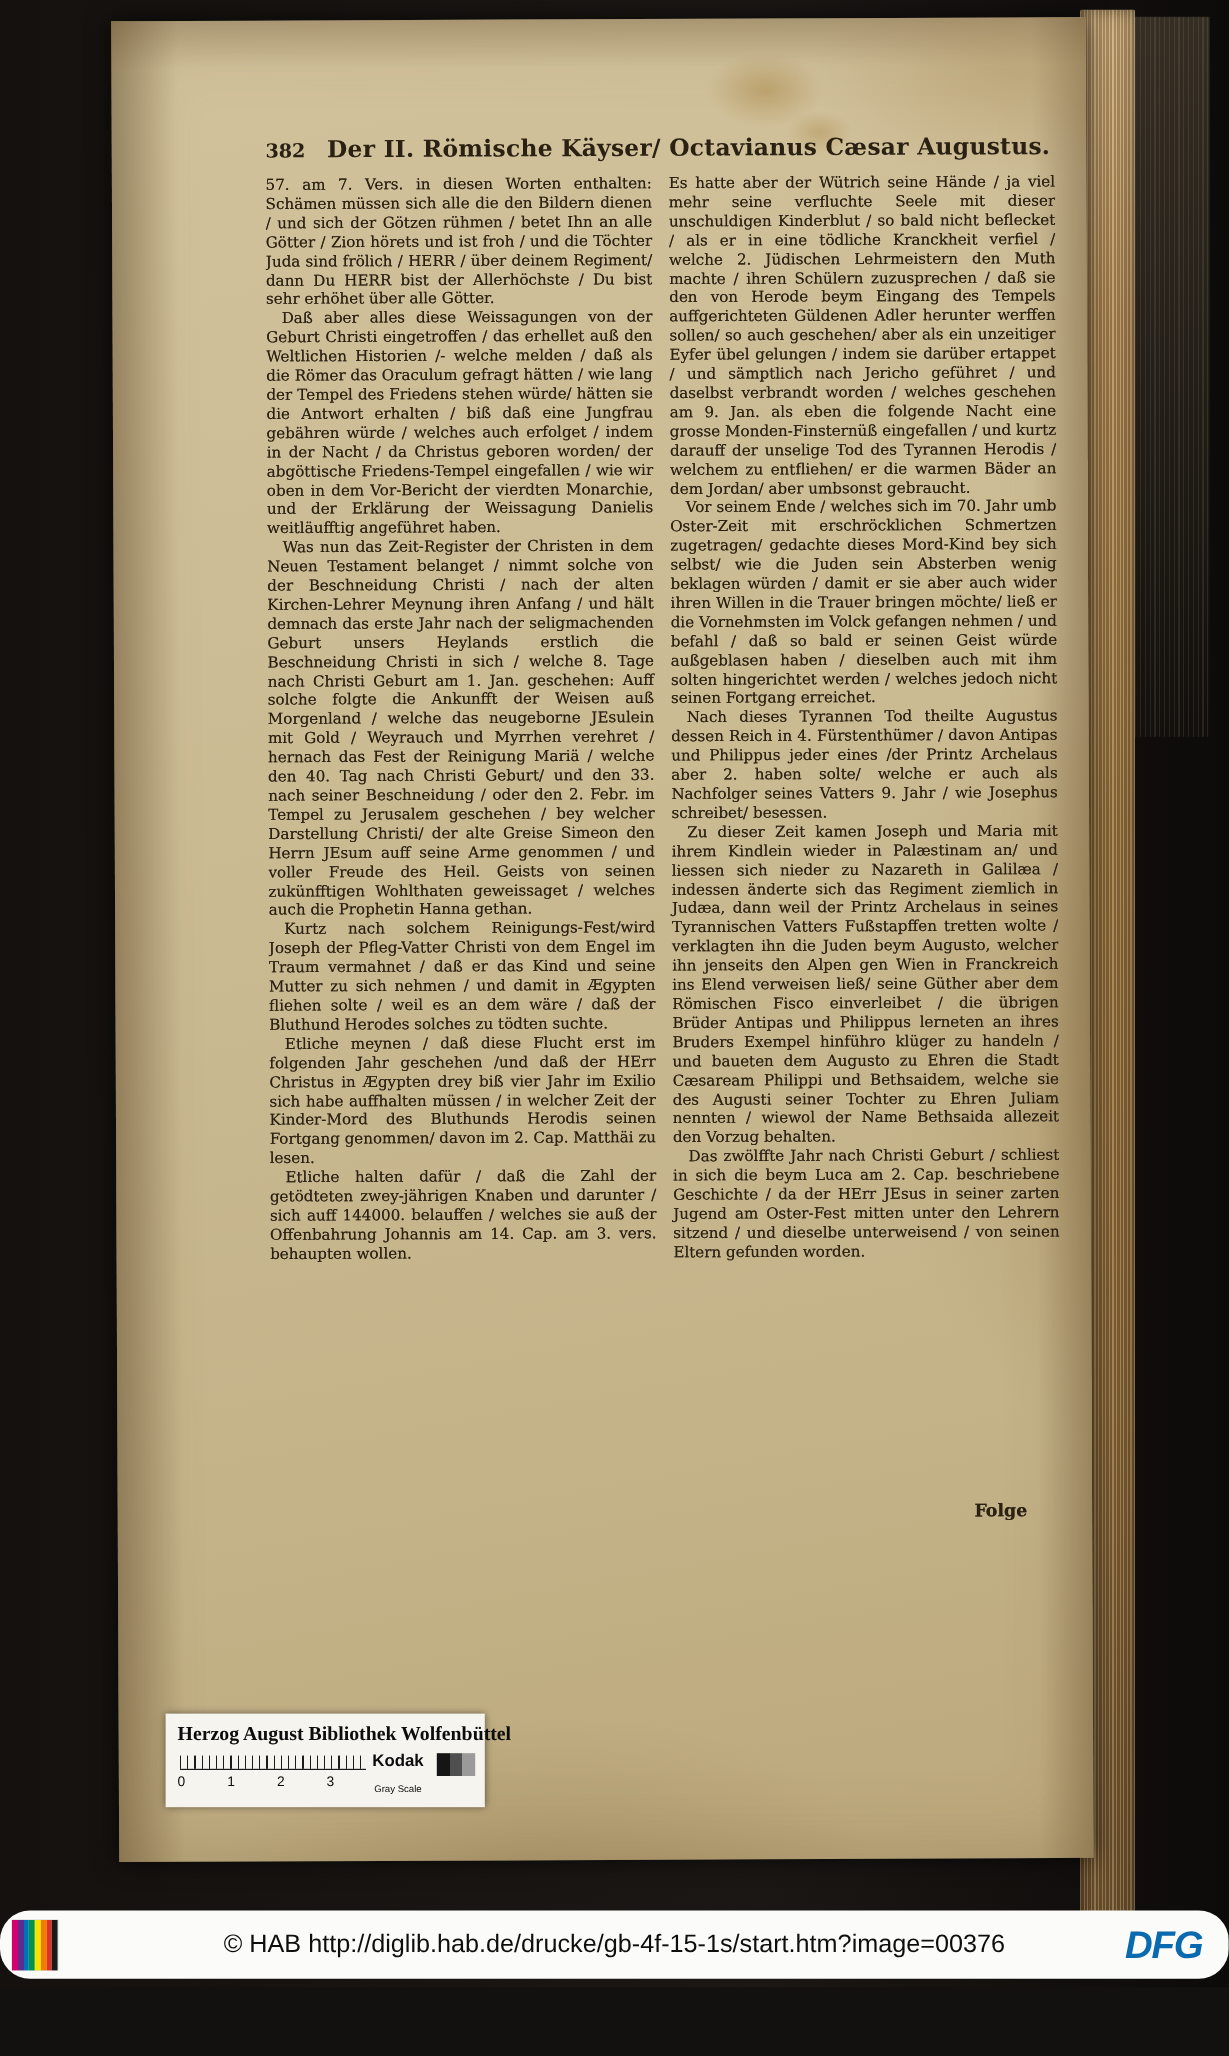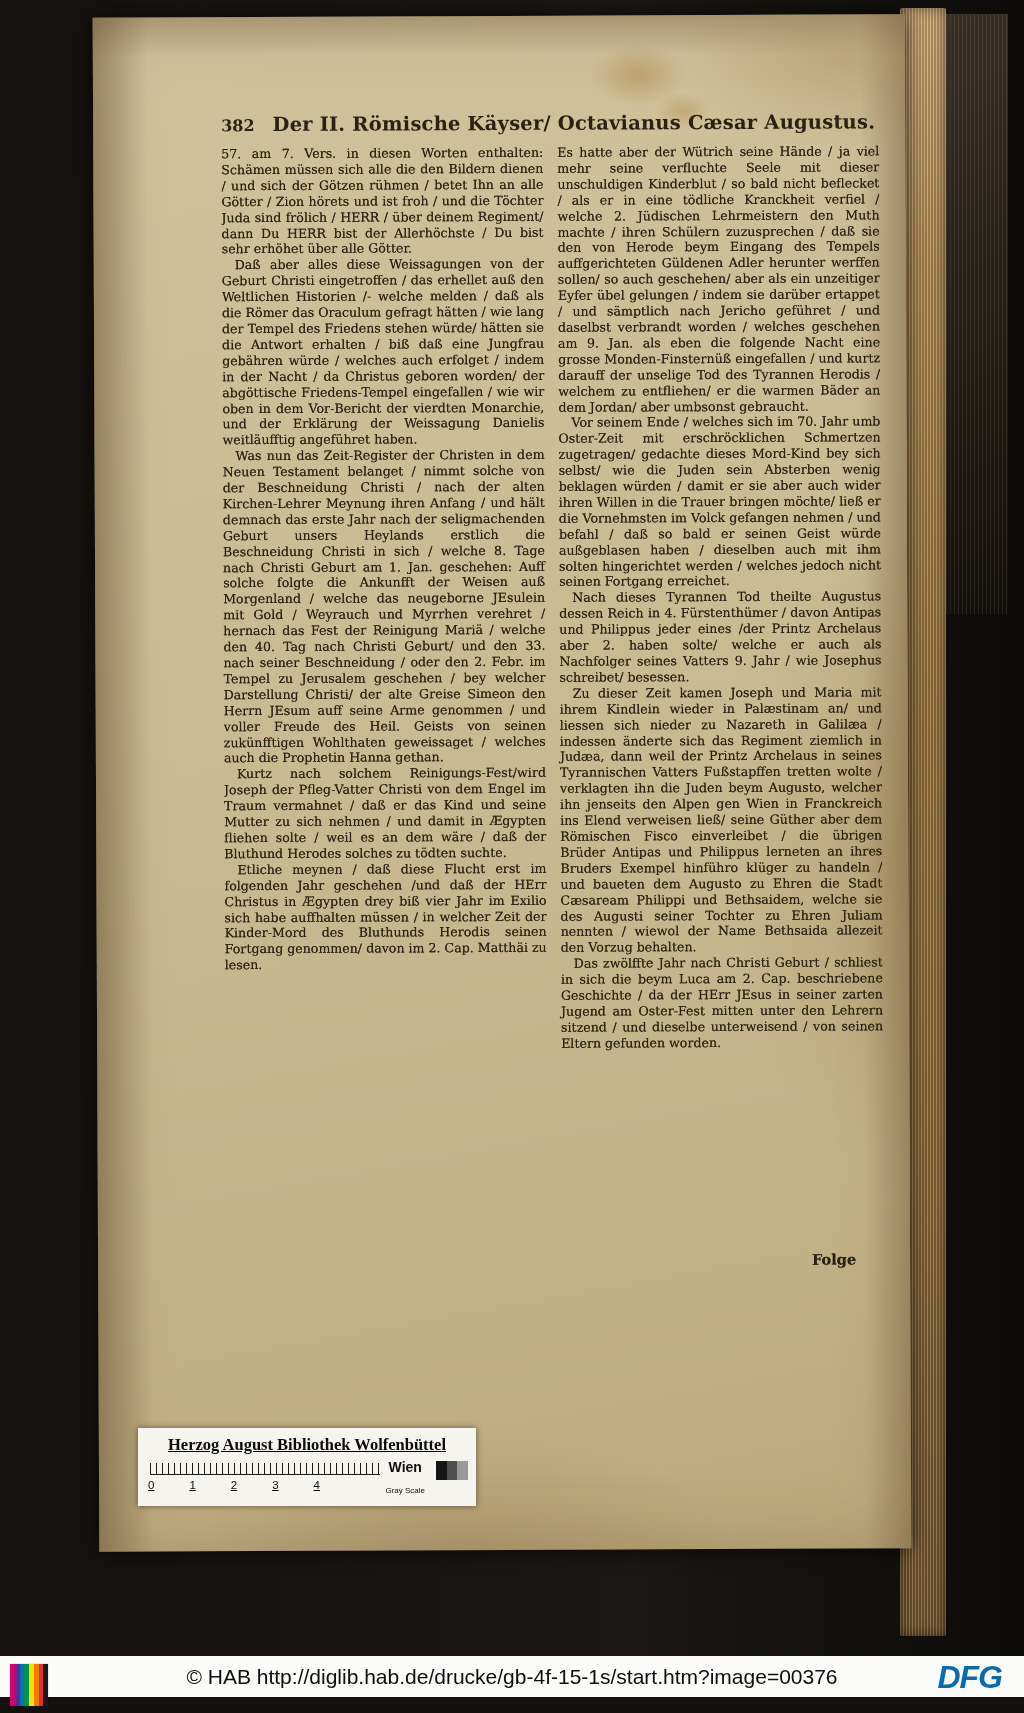--- a/index.html
+++ b/index.html
@@ -41,39 +41,39 @@
   .pagenum{font-size:16px;font-weight:bold;margin-right:14px;}
   .running-title{flex:1;text-align:center;font-weight:bold;font-size:19.5px;letter-spacing:0.2px;}
   .columns{display:flex;gap:14px;margin-top:10px;max-height:1150px;overflow:hidden;}
   .col{flex:1;font-size:12.6px;line-height:15.9px;text-align:justify;
     text-shadow:0 0 0.5px rgba(43,33,19,0.75);}
   .para{margin:0;text-indent:13px;}
   .para.first{text-indent:0;}
   .catchword{position:absolute;right:54px;top:1236px;font-weight:bold;font-size:14.5px;
     color:#2b2113;text-shadow:0 0 0.5px rgba(43,33,19,0.75);}
   
-  .label-card{position:absolute;left:138px;top:1428px;width:338px;height:78px;
+  .label-card{position:absolute;left:138px;top:1428px;width:266px;height:78px;
     background:#f6f4ef;box-shadow:0 0 6px rgba(0,0,0,0.5);
-    padding:7px 10px 4px;box-sizing:border-box;font-family:"Liberation Serif", serif;text-decoration:underline;}
+    padding:7px 10px 4px;box-sizing:border-box;font-family:"Liberation Serif", serif;}
   .card-title{font-weight:bold;font-size:16.5px;text-align:center;color:#0c0c0c;white-space:nowrap;}
   .ruler-row{position:relative;margin-top:8px;height:14px;}
   .ruler-ticks{position:absolute;left:2px;right:64px;top:0;height:11px;
     background:repeating-linear-gradient(to right,#1b1b1b 0,#1b1b1b 1px,transparent 1px,transparent 6px);
     border-bottom:1px solid #1b1b1b;}
   .kodak-block{position:absolute;right:36px;top:-3px;background:#f6f4ef;padding:0 5px;
     display:flex;flex-direction:column;align-items:center;line-height:1;}
   .kodak-brand{font-family:"Liberation Sans",sans-serif;font-weight:bold;font-size:14px;color:#0c0c0c;}
   .kodak-scale{font-family:"Liberation Sans",sans-serif;font-size:8px;color:#0c0c0c;margin-top:13px;text-align:center;}
   .gray-patch{position:absolute;right:-2px;top:-2px;width:32px;height:19px;display:flex;}
   .gp{flex:1;}
   .gp1{background:#151515;}.gp2{background:#4f4f4f;}.gp3{background:#9a9a9a;}
   .ruler-numbers{margin-top:2px;width:172px;display:flex;justify-content:space-between;
     font-family:"Liberation Sans",sans-serif;font-size:11.5px;color:#0c0c0c;}
   
-  .footer{position:absolute;left:0;top:1656px;width:1024px;height:41px;background:#fbfbfa;}
+  .footer{position:absolute;left:0;top:1592px;width:1024px;height:57px;background:#fbfbfa;border-radius:25px;}
   .colorbar{position:absolute;left:10px;top:8px;width:38px;height:42px;display:flex;
     box-shadow:0 0 1px rgba(0,0,0,0.4);}
   .cb{flex:1;}
   .cb1{background:#d4006e;}.cb2{background:#5a2d8f;}.cb3{background:#0072bc;}
   .cb4{background:#00934e;}.cb5{background:#f4e300;}.cb6{background:#ef7d00;}
   .cb7{background:#e03127;}.cb8{background:#1a1a1a;}
   .copyright{position:absolute;left:0;right:0;top:50%;transform:translateY(-50%);
     text-align:center;font-family:"Liberation Sans",sans-serif;font-size:21px;color:#0e0e0e;}
   .dfg{position:absolute;right:22px;top:50%;transform:translateY(-50%);}
   .dfg-text{font-family:Liberation Sans, sans-serif;font-weight:bold;font-style:italic;
@@ -92,39 +92,40 @@
         <span class="pagenum">382</span>
         <span class="running-title">Der II. Römische Käyser/ Octavianus Cæsar Augustus.</span>
       </div>
       <div class="columns">
         <div class="col">
           <p class="para first">57. am 7. Vers. in diesen Worten enthalten: Schämen müssen sich alle die den Bildern dienen / und sich der Götzen rühmen / betet Ihn an alle Götter / Zion hörets und ist froh / und die Töchter Juda sind frölich / HERR / über deinem Regiment/ dann Du HERR bist der Allerhöchste / Du bist sehr erhöhet über alle Götter.</p>
           <p class="para">Daß aber alles diese Weissagungen von der Geburt Christi eingetroffen / das erhellet auß den Weltlichen Historien /- welche melden / daß als die Römer das Oraculum gefragt hätten / wie lang der Tempel des Friedens stehen würde/ hätten sie die Antwort erhalten / biß daß eine Jungfrau gebähren würde / welches auch erfolget / indem in der Nacht / da Christus geboren worden/ der abgöttische Friedens-Tempel eingefallen / wie wir oben in dem Vor-Bericht der vierdten Monarchie, und der Erklärung der Weissagung Danielis weitläufftig angeführet haben.</p>
           <p class="para">Was nun das Zeit-Register der Christen in dem Neuen Testament belanget / nimmt solche von der Beschneidung Christi / nach der alten Kirchen-Lehrer Meynung ihren Anfang / und hält demnach das erste Jahr nach der seligmachenden Geburt unsers Heylands erstlich die Beschneidung Christi in sich / welche 8. Tage nach Christi Geburt am 1. Jan. geschehen: Auff solche folgte die Ankunfft der Weisen auß Morgenland / welche das neugeborne JEsulein mit Gold / Weyrauch und Myrrhen verehret / hernach das Fest der Reinigung Mariä / welche den 40. Tag nach Christi Geburt/ und den 33. nach seiner Beschneidung / oder den 2. Febr. im Tempel zu Jerusalem geschehen / bey welcher Darstellung Christi/ der alte Greise Simeon den Herrn JEsum auff seine Arme genommen / und voller Freude des Heil. Geists von seinen zukünfftigen Wohlthaten geweissaget / welches auch die Prophetin Hanna gethan.</p>
           <p class="para">Kurtz nach solchem Reinigungs-Fest/wird Joseph der Pfleg-Vatter Christi von dem Engel im Traum vermahnet / daß er das Kind und seine Mutter zu sich nehmen / und damit in Ægypten fliehen solte / weil es an dem wäre / daß der Bluthund Herodes solches zu tödten suchte.</p>
           <p class="para">Etliche meynen / daß diese Flucht erst im folgenden Jahr geschehen /und daß der HErr Christus in Ægypten drey biß vier Jahr im Exilio sich habe auffhalten müssen / in welcher Zeit der Kinder-Mord des Bluthunds Herodis seinen Fortgang genommen/ davon im 2. Cap. Matthäi zu lesen.</p>
+          <p class="para">Etliche halten dafür / daß die Zahl der getödteten zwey-jährigen Knaben und darunter / sich auff 144000. belauffen / welches sie auß der Offenbahrung Johannis am 14. Cap. am 3. vers. behaupten wollen.</p>
         </div>
         <div class="col">
           <p class="para first">Es hatte aber der Wütrich seine Hände / ja viel mehr seine verfluchte Seele mit dieser unschuldigen Kinderblut / so bald nicht beflecket / als er in eine tödliche Kranckheit verfiel / welche 2. Jüdischen Lehrmeistern den Muth machte / ihren Schülern zuzusprechen / daß sie den von Herode beym Eingang des Tempels auffgerichteten Güldenen Adler herunter werffen sollen/ so auch geschehen/ aber als ein unzeitiger Eyfer übel gelungen / indem sie darüber ertappet / und sämptlich nach Jericho geführet / und daselbst verbrandt worden / welches geschehen am 9. Jan. als eben die folgende Nacht eine grosse Monden-Finsternüß eingefallen / und kurtz darauff der unselige Tod des Tyrannen Herodis / welchem zu entfliehen/ er die warmen Bäder an dem Jordan/ aber umbsonst gebraucht.</p>
           <p class="para">Vor seinem Ende / welches sich im 70. Jahr umb Oster-Zeit mit erschröcklichen Schmertzen zugetragen/ gedachte dieses Mord-Kind bey sich selbst/ wie die Juden sein Absterben wenig beklagen würden / damit er sie aber auch wider ihren Willen in die Trauer bringen möchte/ ließ er die Vornehmsten im Volck gefangen nehmen / und befahl / daß so bald er seinen Geist würde außgeblasen haben / dieselben auch mit ihm solten hingerichtet werden / welches jedoch nicht seinen Fortgang erreichet.</p>
           <p class="para">Nach dieses Tyrannen Tod theilte Augustus dessen Reich in 4. Fürstenthümer / davon Antipas und Philippus jeder eines /der Printz Archelaus aber 2. haben solte/ welche er auch als Nachfolger seines Vatters 9. Jahr / wie Josephus schreibet/ besessen.</p>
           <p class="para">Zu dieser Zeit kamen Joseph und Maria mit ihrem Kindlein wieder in Palæstinam an/ und liessen sich nieder zu Nazareth in Galilæa / indessen änderte sich das Regiment ziemlich in Judæa, dann weil der Printz Archelaus in seines Tyrannischen Vatters Fußstapffen tretten wolte / verklagten ihn die Juden beym Augusto, welcher ihn jenseits den Alpen gen Wien in Franckreich ins Elend verweisen ließ/ seine Güther aber dem Römischen Fisco einverleibet / die übrigen Brüder Antipas und Philippus lerneten an ihres Bruders Exempel hinführo klüger zu handeln / und baueten dem Augusto zu Ehren die Stadt Cæsaream Philippi und Bethsaidem, welche sie des Augusti seiner Tochter zu Ehren Juliam nennten / wiewol der Name Bethsaida allezeit den Vorzug behalten.</p>
           <p class="para">Das zwölffte Jahr nach Christi Geburt / schliest in sich die beym Luca am 2. Cap. beschriebene Geschichte / da der HErr JEsus in seiner zarten Jugend am Oster-Fest mitten unter den Lehrern sitzend / und dieselbe unterweisend / von seinen Eltern gefunden worden.</p>
         </div>
       </div>
     </div>
     <div class="catchword">Folge</div>
   </div>
 
   <div class="label-card">
     <div class="card-title">Herzog August Bibliothek Wolfenbüttel</div>
     <div class="ruler-row">
       <div class="ruler-ticks"></div>
       <div class="kodak-block">
-        <span class="kodak-brand">Wien</span>
+        <span class="kodak-brand">Kodak</span>
         <span class="kodak-scale">Gray Scale</span>
       </div>
       <div class="gray-patch">
         <span class="gp gp1"></span>
         <span class="gp gp2"></span>
         <span class="gp gp3"></span>
       </div>
     </div>
     <div class="ruler-numbers">
       <span>0</span>

